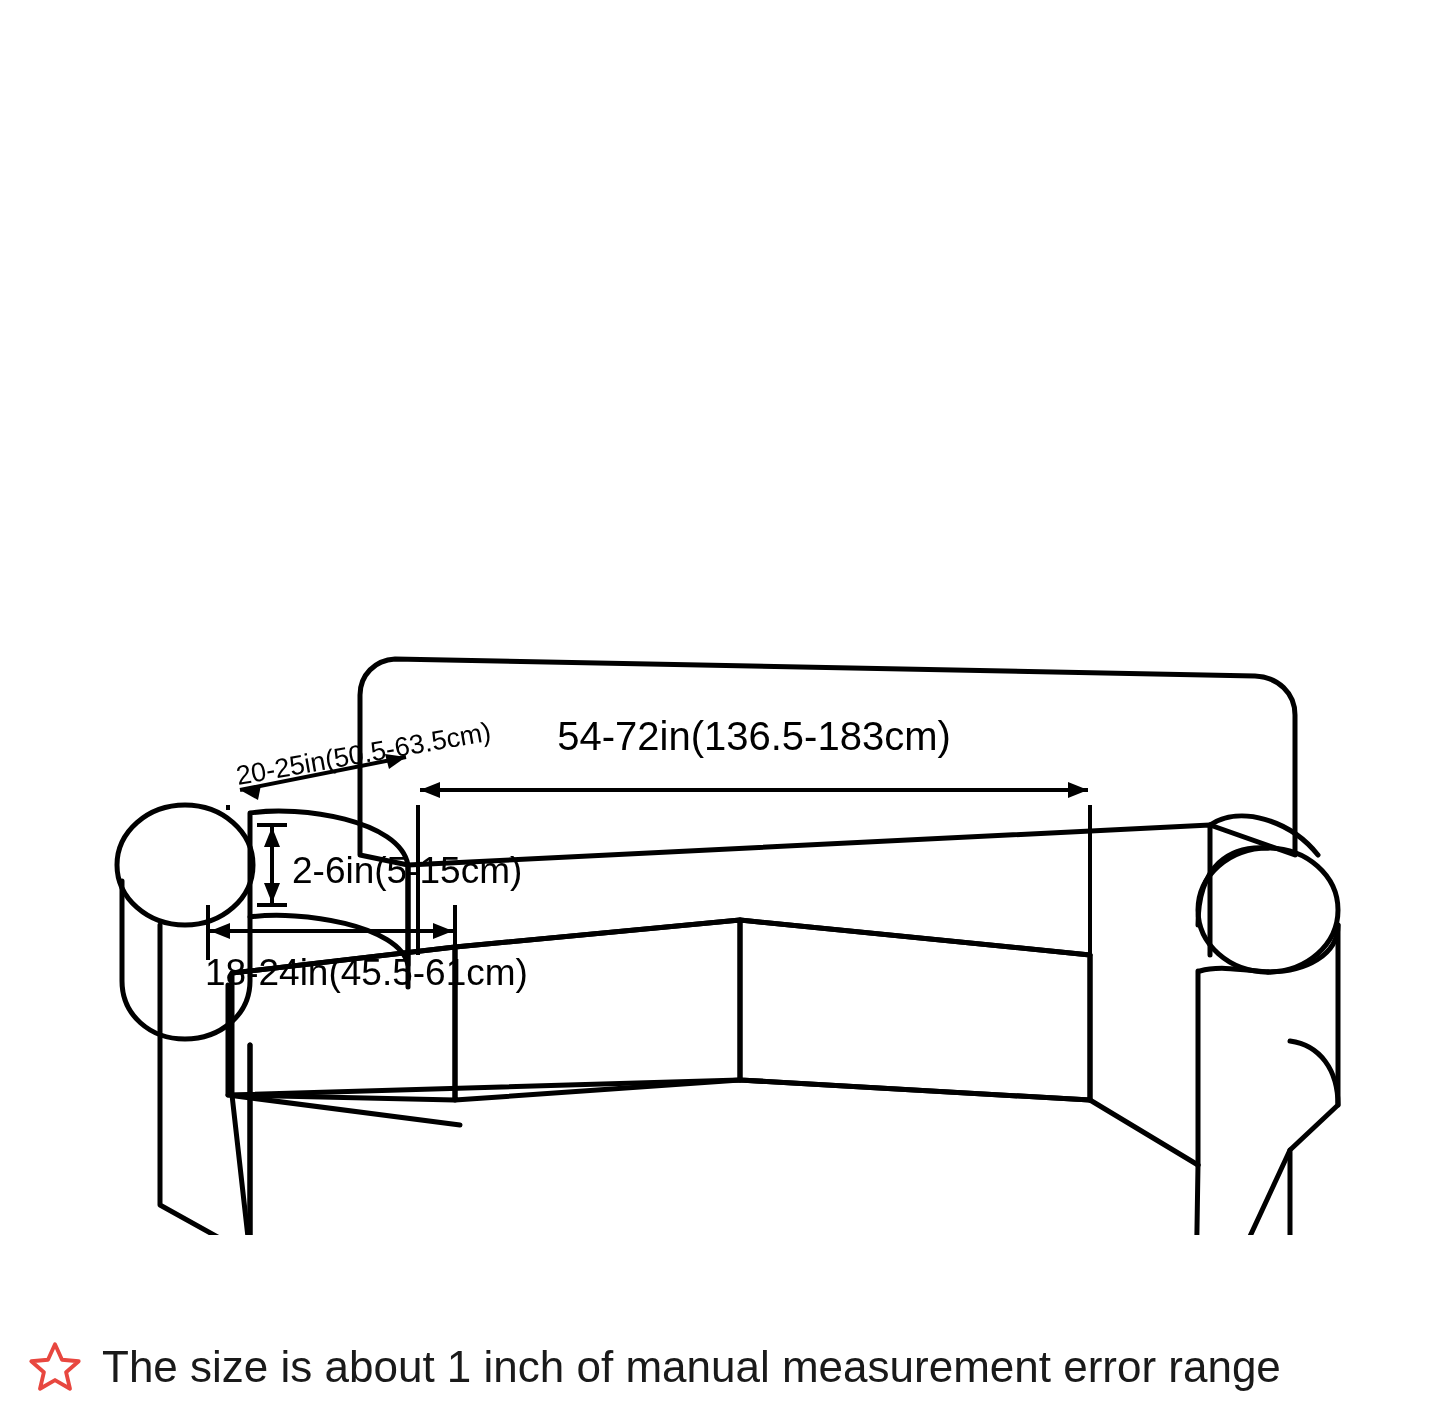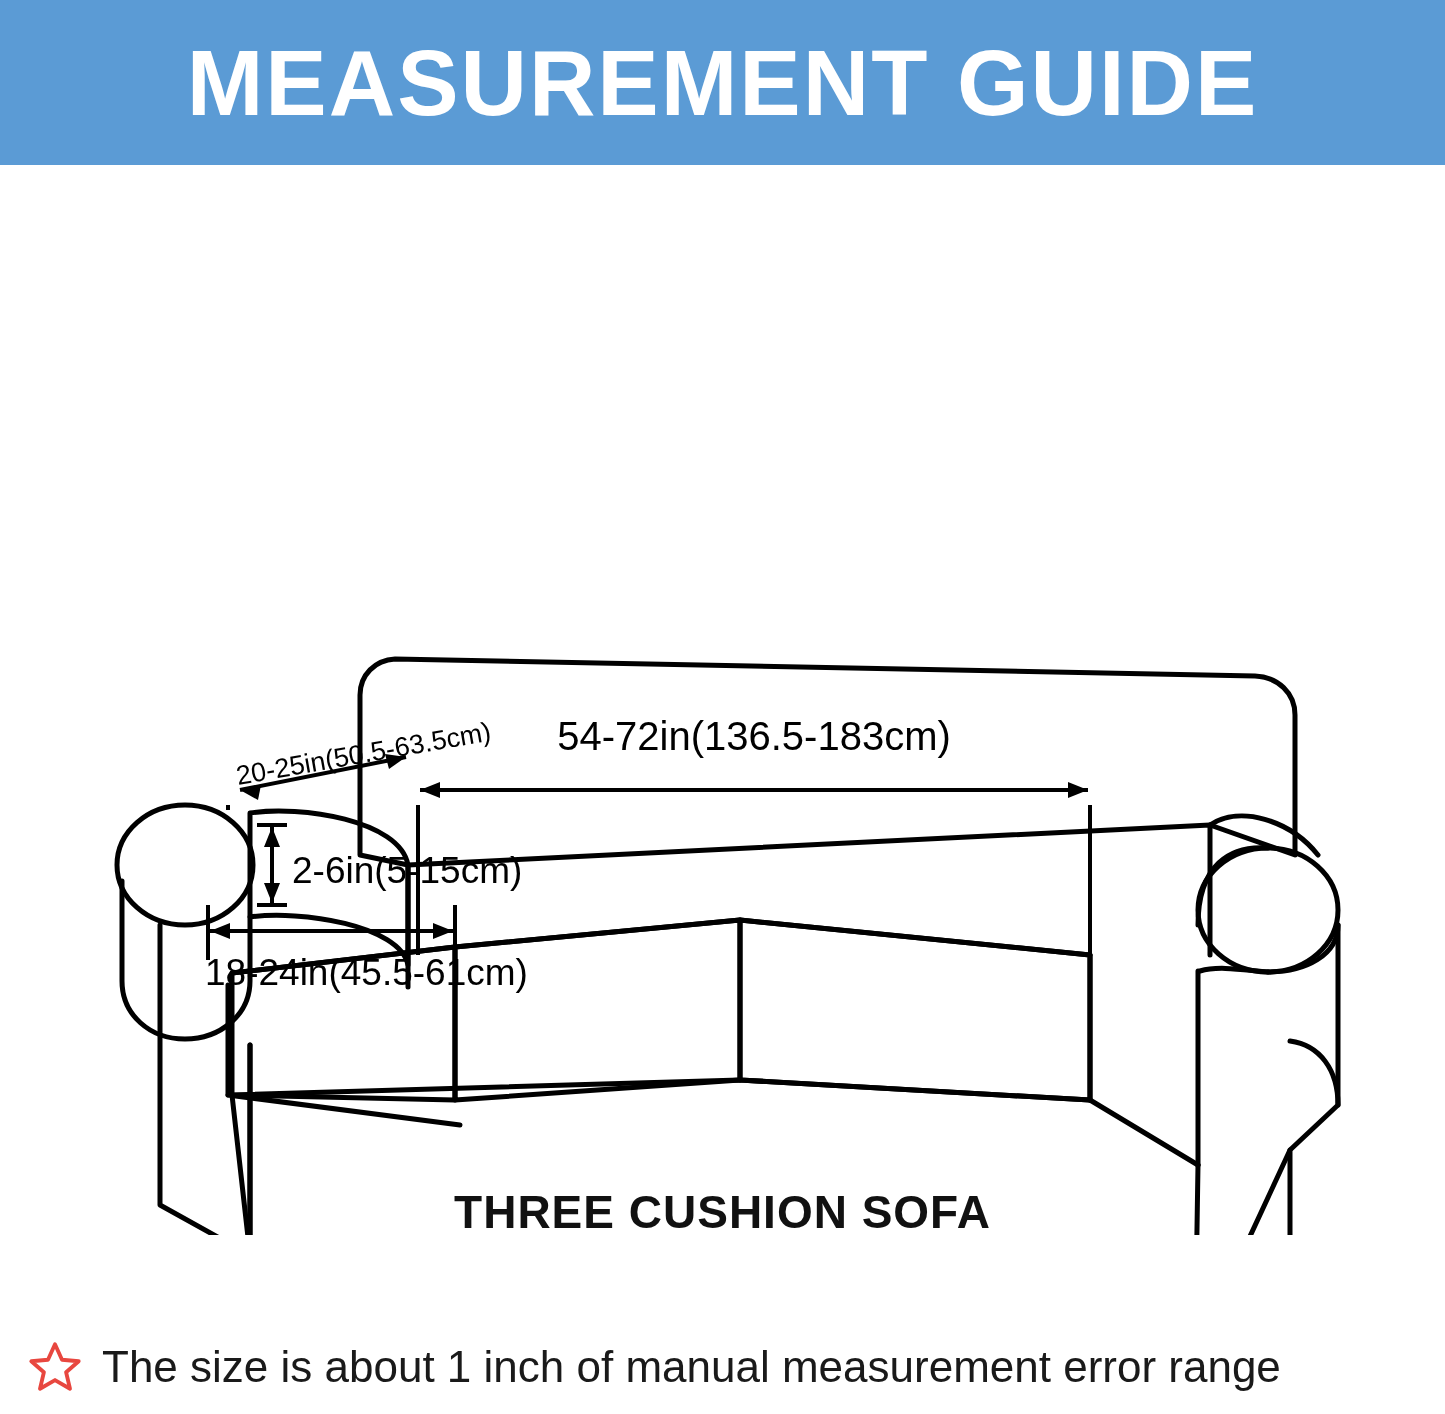--- a/index.html
+++ b/index.html
@@ -89,23 +89,20 @@
     font-family: "Liberation Sans", sans-serif;
     white-space: nowrap;
   }
   
 </style>
 </head>
 <body>
 
 <div class="page">
 
-  <div class="header-banner">
-    <div class="header-title">MEASUREMENT GUIDE</div>
-  </div>
 
   <div class="illustration">
     <svg width="1445" height="1070" viewBox="0 0 1445 1070" xmlns="http://www.w3.org/2000/svg">
       <g fill="none" stroke="#000000" stroke-width="5" stroke-linejoin="round" stroke-linecap="round">
 
         <path d="M360 530
                  C360 510 375 495 395 494
                  L1255 511
                  C1278 512 1295 528 1295 550
                  L1295 690
@@ -188,21 +185,20 @@
         <line x1="208" y1="740" x2="208" y2="795"></line>
         <line x1="455" y1="740" x2="455" y2="795"></line>
         <line x1="210" y1="766" x2="453" y2="766"></line>
         <polygon points="210,766 230,758 230,774" fill="#000000" stroke="none"></polygon>
         <polygon points="453,766 433,758 433,774" fill="#000000" stroke="none"></polygon>
       </g>
       <text x="205" y="820" font-family="Liberation Sans, sans-serif" font-size="37" fill="#000000">18-24in(45.5-61cm)</text>
     </svg>
   </div>
 
-  <div class="caption">THREE CUSHION SOFA</div>
 
   <div class="footnote">
     <div class="footnote-star">
       <svg viewBox="0 0 24 24" width="58" height="58" fill="none" stroke="#e8473f" stroke-width="1.6" stroke-linejoin="round" stroke-linecap="round">
         <polygon points="12,2.6 14.9,9 21.8,9.6 16.6,14.2 18.2,21 12,17.4 5.8,21 7.4,14.2 2.2,9.6 9.1,9"></polygon>
       </svg>
     </div>
     <div class="footnote-text">The size is about 1 inch of manual measurement error range</div>
   </div>
 

